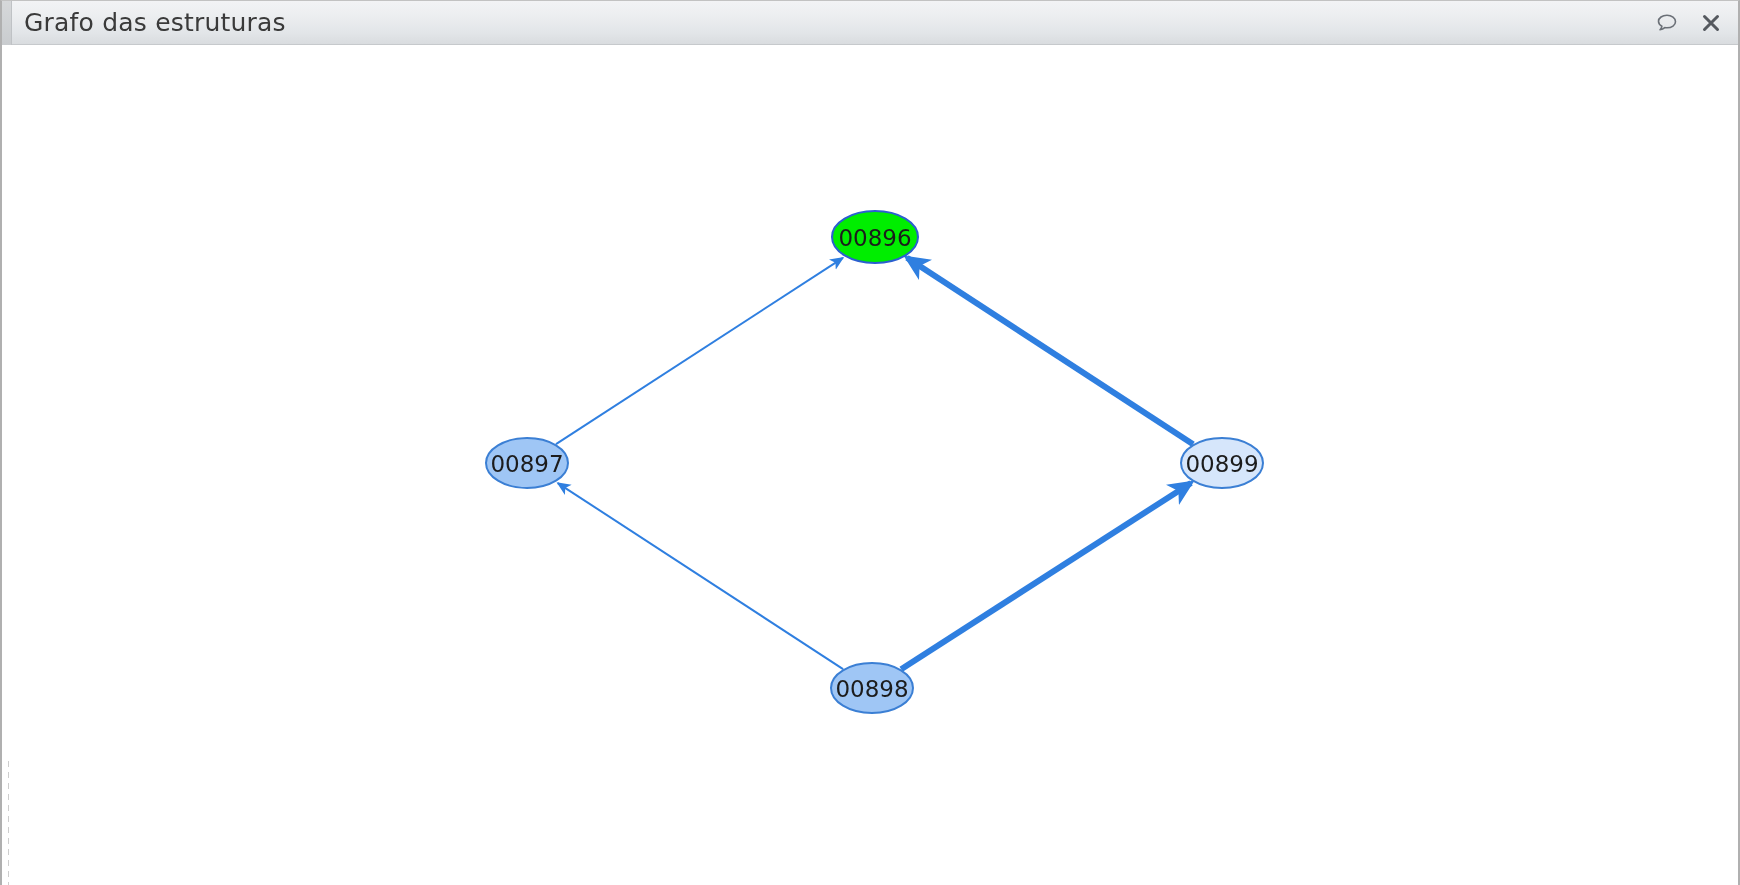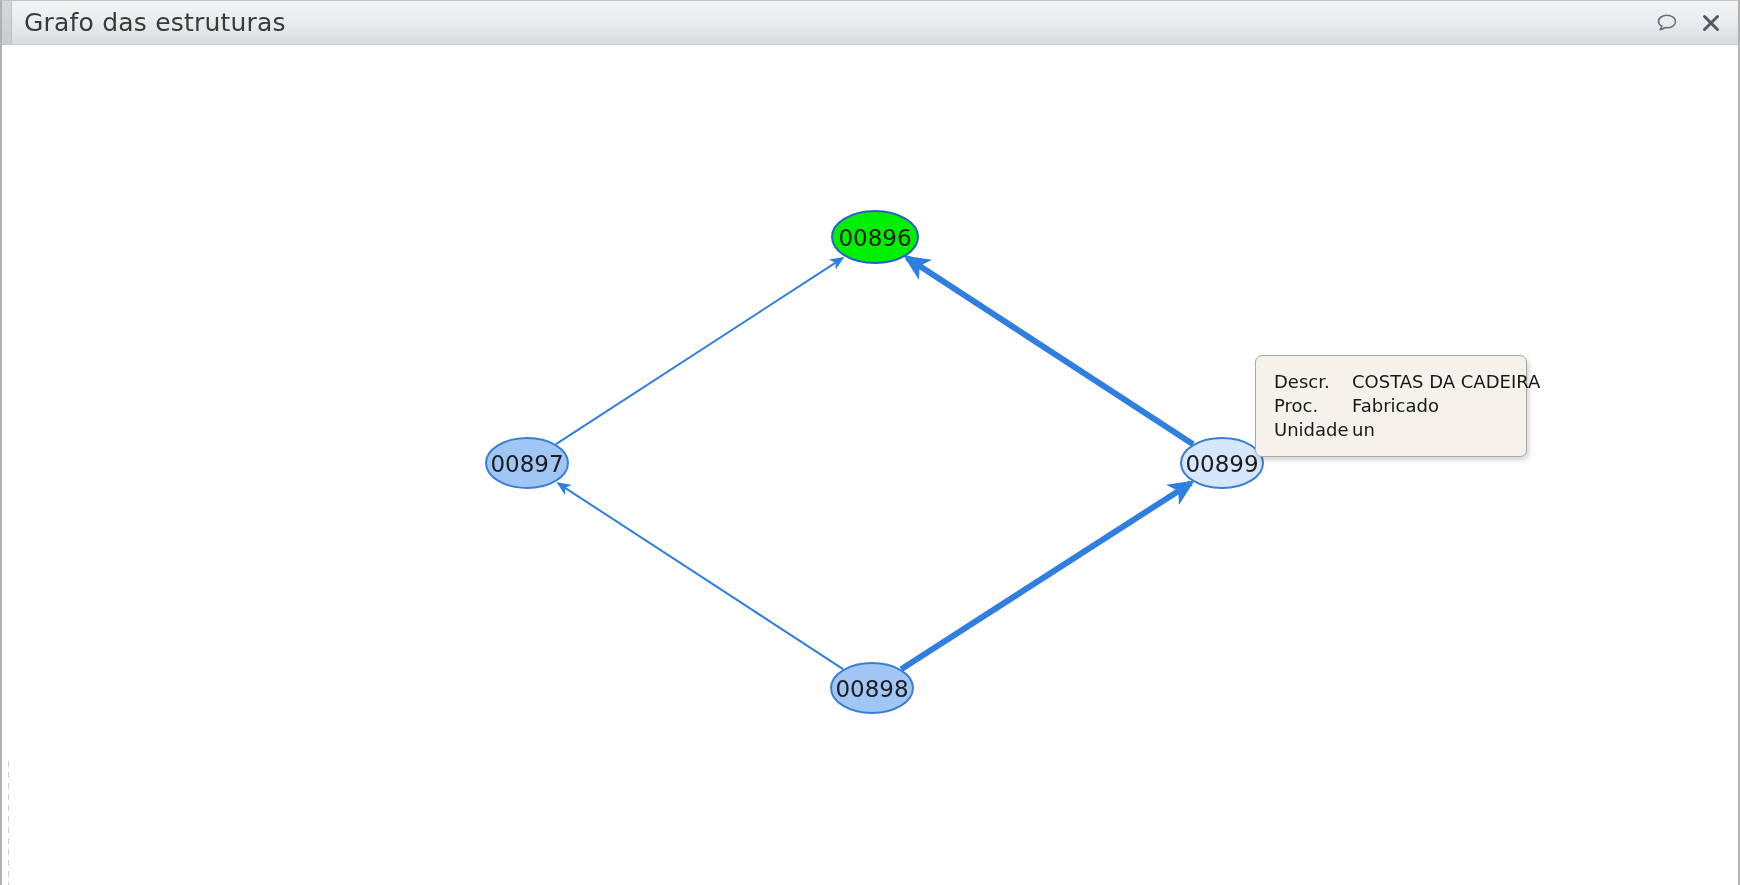--- a/index.html
+++ b/index.html
@@ -209,28 +209,14 @@
             <text x="1218" y="418" class="node-label">00899</text>
           </g>
           <g style="cursor: pointer;">
             <ellipse cx="868" cy="642" rx="41" ry="25" fill="#9fc6f5" stroke="#3b7fd4" stroke-width="2"></ellipse>
             <text x="868" y="643" class="node-label">00898</text>
           </g>
         </g>
     </svg>
   </div>
 
-  <div id="tooltip">
-    <div class="tt-row">
-      <span class="tt-key">Descr.</span>
-      <span class="tt-val">COSTAS DA CADEIRA</span>
-    </div>
-    <div class="tt-row">
-      <span class="tt-key">Proc.</span>
-      <span class="tt-val">Fabricado</span>
-    </div>
-    <div class="tt-row">
-      <span class="tt-key">Unidade</span>
-      <span class="tt-val">un</span>
-    </div>
-  </div>
 
 </div>
 
 </body></html>

